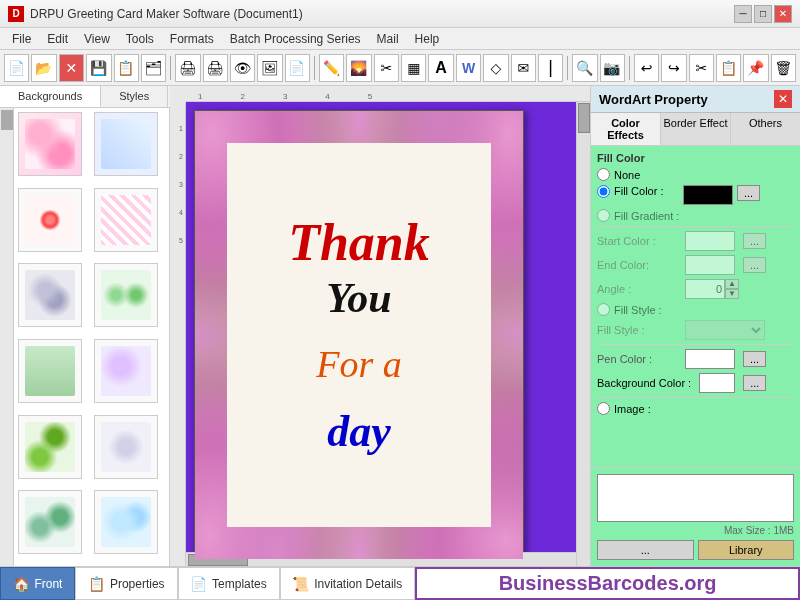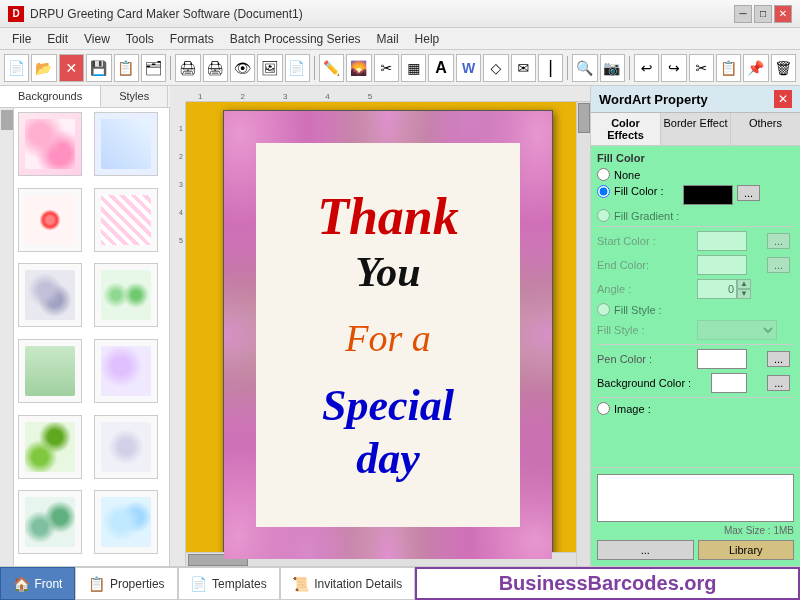--- a/index.html
+++ b/index.html
@@ -33,21 +33,21 @@
     #sidebar-content { flex: 1; overflow: hidden; display: flex; }
     #thumbnail-list { flex: 1; overflow-y: auto; padding: 4px; display: grid; grid-template-columns: 1fr 1fr; gap: 4px; }
     .thumb-item { width: 64px; height: 64px; border: 1px solid #ccc; background: #f9f9f9; display: flex; align-items: center; justify-content: center; cursor: pointer; overflow: hidden; }
     
     #ruler-left { width: 16px; background: #e8e8e8; border-right: 1px solid #ccc; font-size: 8px; color: #666; display: flex; flex-direction: column; padding-top: 2px; }
     .ruler-mark { height: 28px; display: flex; align-items: flex-end; justify-content: flex-end; padding-right: 2px; font-size: 7px; }
 
     
     #canvas-area { flex: 1; background: #888; overflow: hidden; position: relative; display: flex; }
     #ruler-top { height: 16px; background: #e8e8e8; border-bottom: 1px solid #ccc; position: absolute; top: 0; left: 16px; right: 0; font-size: 8px; color: #666; display: flex; align-items: flex-end; padding-bottom: 2px; }
-    #canvas-wrapper { position: absolute; top: 16px; left: 16px; right: 0; bottom: 0; overflow: auto; background: #eab308; display: flex; align-items: flex-start; justify-content: center; padding: 8px; }
+    #canvas-wrapper { position: absolute; top: 16px; left: 16px; right: 0; bottom: 0; overflow: auto; background: #6d28d9; display: flex; align-items: flex-start; justify-content: flex-start; padding: 8px; }
     #canvas { width: 330px; height: 450px; background: #f5f0e8; position: relative; border: 1px solid #555; box-shadow: 2px 2px 8px rgba(0,0,0,0.5); overflow: hidden; }
     
     .canvas-text-thank { font-family: 'Times New Roman', serif; font-size: 52px; font-weight: bold; font-style: italic; color: #cc0000; }
     .canvas-text-you { font-family: 'Times New Roman', serif; font-size: 42px; font-weight: bold; font-style: italic; color: #111; }
     .canvas-text-fora { font-family: 'Times New Roman', serif; font-size: 38px; font-style: italic; color: #e05000; }
     .canvas-text-special { font-family: 'Times New Roman', serif; font-size: 44px; font-style: italic; color: #0000cc; font-weight: bold; }
     .canvas-text-day { font-family: 'Times New Roman', serif; font-size: 44px; font-style: italic; color: #0000cc; font-weight: bold; }
 
     
     #right-panel { width: 210px; background: #86efac; border-left: 1px solid #ccc; display: flex; flex-direction: column; }
@@ -58,21 +58,21 @@
     .panel-tab.active { background: #f0f0f0; font-weight: bold; }
     
     #panel-content { flex: 1; padding: 6px; overflow-y: auto; }
     .section-title { font-size: 11px; font-weight: bold; margin-bottom: 4px; color: #333; }
     .radio-row { display: flex; align-items: center; gap: 4px; margin-bottom: 4px; font-size: 11px; }
     .color-row { display: flex; align-items: flex-start; gap: 4px; margin-bottom: 4px; font-size: 11px; }
     .color-box { width: 50px; height: 20px; background: #000; border: 1px solid #888; }
     .color-box-empty { width: 50px; height: 20px; background: #fff; border: 1px solid #888; }
     .btn-small { padding: 1px 6px; font-size: 11px; background: #d4d4d4; border: 1px solid #888; cursor: pointer; }
     .label-right { font-size: 11px; color: #555; min-width: 80px; }
-    .field-row { display: flex; align-items: center; gap: 20px; margin-bottom: 4px; }
+    .field-row { display: flex; align-items: center; gap: 8px; margin-bottom: 4px; }
     .disabled { opacity: 0.5; }
     .separator-h { height: 1px; background: #ccc; margin: 4px 0; }
     
     .spinner-wrap { display: flex; align-items: center; }
     .spinner-input { width: 40px; height: 20px; border: 1px solid #888; font-size: 11px; text-align: right; padding: 1px 2px; }
     .spinner-btns { display: flex; flex-direction: column; }
     .spinner-btn { width: 14px; height: 10px; background: #d4d4d4; border: 1px solid #888; font-size: 8px; cursor: pointer; display: flex; align-items: center; justify-content: center; line-height: 1; }
     
     .dropdown { width: 100%; height: 20px; border: 1px solid #888; font-size: 11px; background: #d4d4d4; }
     
@@ -256,21 +256,20 @@
             #b8908c;
           pointer-events:none; z-index:1;">
         </div>
 
         <div style="position:absolute;top:32px;left:32px;right:32px;bottom:32px;background:#f8f4ec;z-index:2;display:flex;flex-direction:column;align-items:center;justify-content:center;gap:2px;">
           <div class="canvas-text-thank">Thank</div>
           <div class="canvas-text-you">You</div>
           <div style="height:16px;"></div>
           <div class="canvas-text-fora">For a</div>
           <div style="height:16px;"></div>
-          <div class="canvas-text-special">Special</div>
           <div class="canvas-text-day">day</div>
         </div>
       </div>
     </div>
 
     <div style="position:absolute;right:0;top:16px;bottom:0;width:14px;background:#e0e0e0;border-left:1px solid #ccc;">
       <div style="width:12px;height:30px;background:#aaa;margin:1px auto;cursor:pointer;border:1px solid #888;"></div>
     </div>
 
     <div style="position:absolute;bottom:0;left:16px;right:14px;height:14px;background:#e0e0e0;border-top:1px solid #ccc;">

